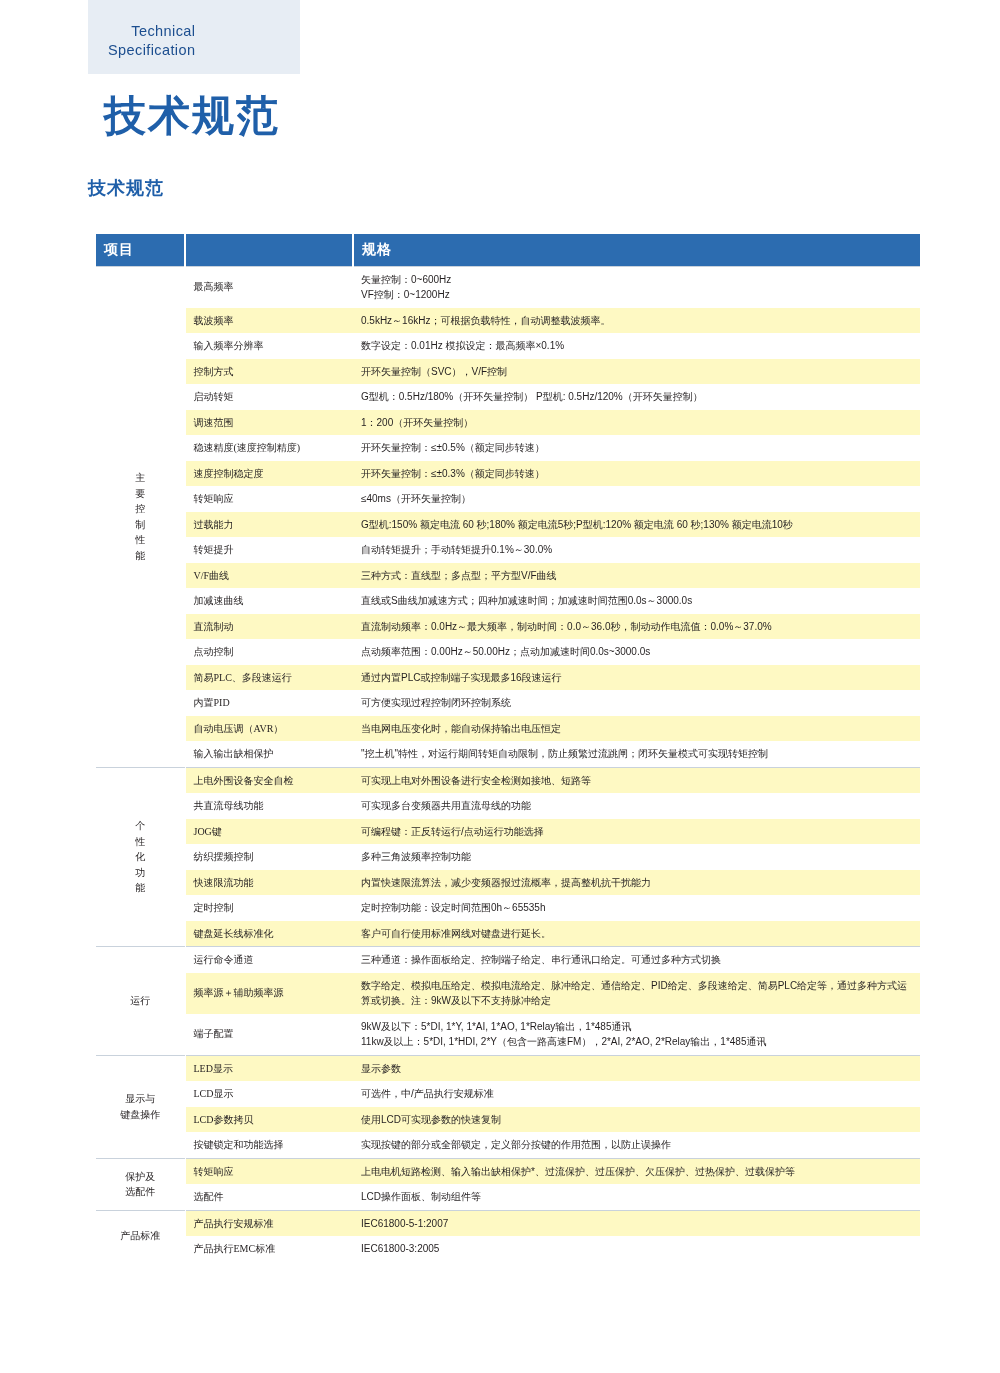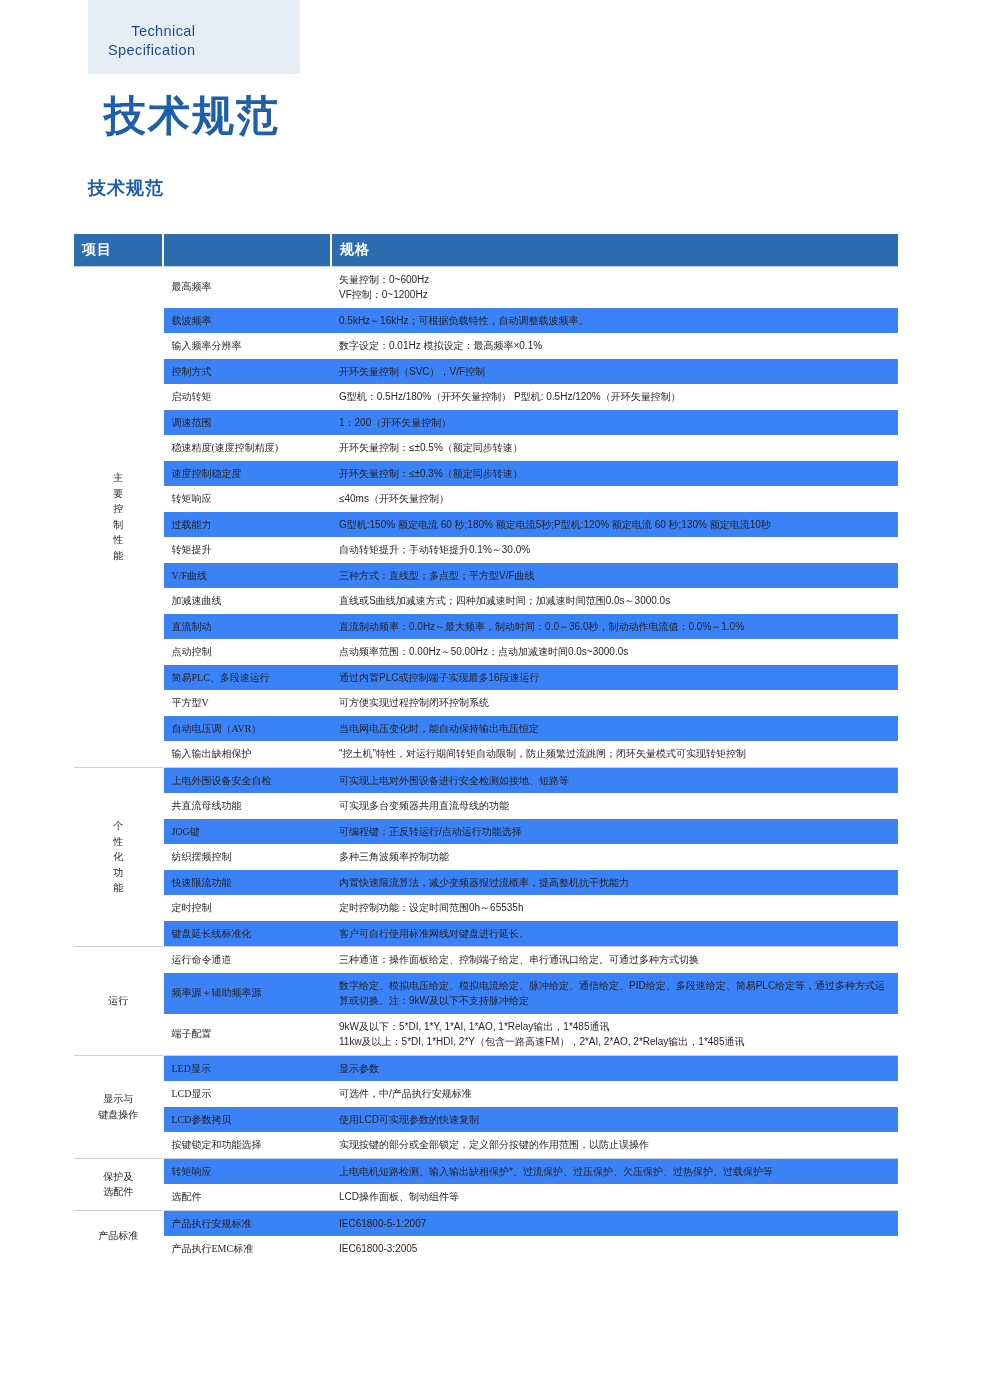--- a/index.html
+++ b/index.html
@@ -46,21 +46,21 @@
     position: absolute;
     left: 88px;
     top: 176px;
     font-size: 18px;
     font-weight: bold;
     color: #1f5fa9;
     letter-spacing: 1px;
   }
   table.spec {
     position: absolute;
-    left: 74px;
+    left: 96px;
     top: 234px;
     width: 824px;
     border-collapse: collapse;
     font-size: 10px;
   }
   table.spec td {
     vertical-align: middle;
     padding: 5px 8px;
     line-height: 1.55;
   }
@@ -95,21 +95,21 @@
   td.item {
     width: 150px;
     padding-left: 16px;
     color: #231f20;
     font-family: Liberation Serif, serif;
   }
   td.val {
     padding-left: 16px;
     color: #231f20;
   }
-  tr.alt td.item, tr.alt td.val { background: #3b82f6; }
+  tr.alt td.item, tr.alt td.val { background: #fef9c3; }
   tr.plain td.item, tr.plain td.val { background: #ffffff; }
   tr.band-top td { border-top: 1px solid #c9d2dc; }
   .sub { white-space: pre-line; }
   td.catgroup {
     border-top: 1px solid #b9c4d1;
   }
 </style>
 </head>
 <body>
 
@@ -177,32 +177,32 @@
       <tr class="alt">
         <td class="item">V/F曲线</td>
         <td class="val sub">三种方式：直线型；多点型；平方型V/F曲线</td>
       </tr>
       <tr class="plain">
         <td class="item">加减速曲线</td>
         <td class="val sub">直线或S曲线加减速方式；四种加减速时间；加减速时间范围0.0s～3000.0s</td>
       </tr>
       <tr class="alt">
         <td class="item">直流制动</td>
-        <td class="val sub">直流制动频率：0.0Hz～最大频率，制动时间：0.0～36.0秒，制动动作电流值：0.0%～1.0%</td>
+        <td class="val sub">直流制动频率：0.0Hz～最大频率，制动时间：0.0～36.0秒，制动动作电流值：0.0%～37.0%</td>
       </tr>
       <tr class="plain">
         <td class="item">点动控制</td>
         <td class="val sub">点动频率范围：0.00Hz～50.00Hz；点动加减速时间0.0s~3000.0s</td>
       </tr>
       <tr class="alt">
         <td class="item">简易PLC、多段速运行</td>
         <td class="val sub">通过内置PLC或控制端子实现最多16段速运行</td>
       </tr>
       <tr class="plain">
-        <td class="item">平方型V</td>
+        <td class="item">内置PID</td>
         <td class="val sub">可方便实现过程控制闭环控制系统</td>
       </tr>
       <tr class="alt">
         <td class="item">自动电压调（AVR）</td>
         <td class="val sub">当电网电压变化时，能自动保持输出电压恒定</td>
       </tr>
       <tr class="plain">
         <td class="item">输入输出缺相保护</td>
         <td class="val sub">"挖土机"特性，对运行期间转矩自动限制，防止频繁过流跳闸；闭环矢量模式可实现转矩控制</td>
       </tr>

